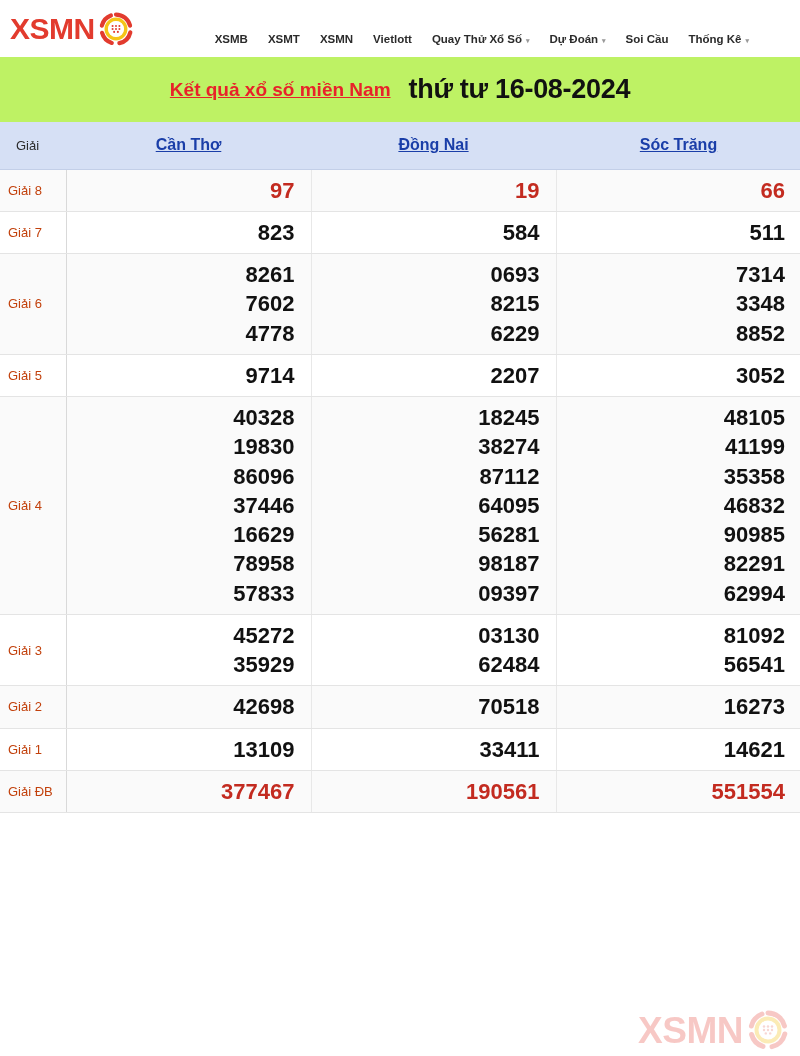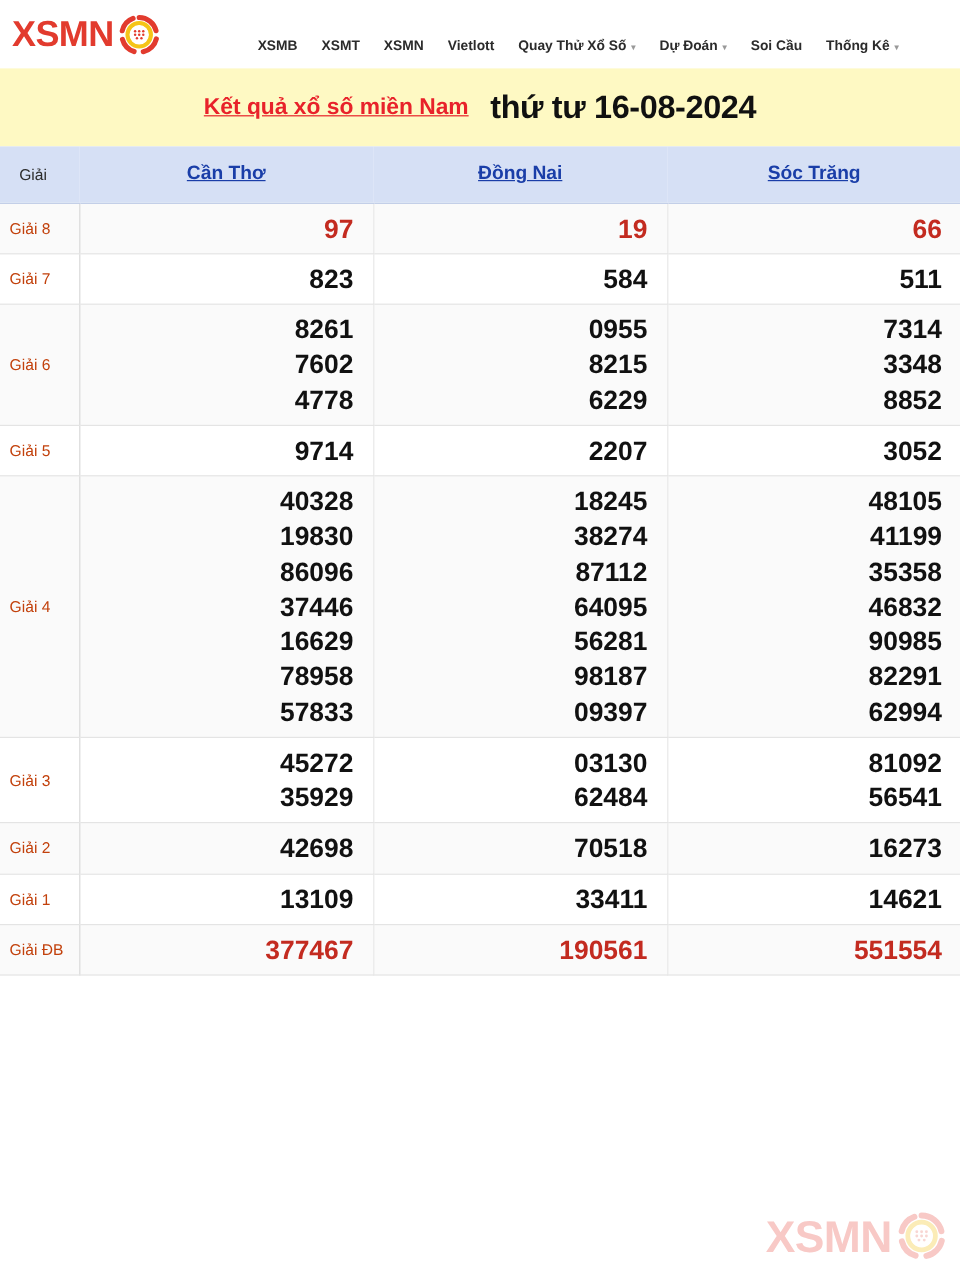--- a/index.html
+++ b/index.html
@@ -69,21 +69,21 @@
     font-size: 7px;
     color: #999;
     line-height: 1;
     position: relative;
     top: 1px;
   }
 
   
   .title-banner {
     height: 65px;
-    background: #fef9c3;
+    background: #bef264;
     display: flex;
     align-items: center;
     justify-content: center;
     gap: 18px;
     box-sizing: border-box;
   }
   .banner-link {
     font-size: 19px;
     font-weight: bold;
     color: #e8222a;
@@ -304,21 +304,21 @@
         </td>
       </tr>
       <tr class="row-alt">
         <td class="cell-label">Giải 6</td>
         <td class="cell-num">
           <span class="num">8261</span>
           <span class="num">7602</span>
           <span class="num">4778</span>
         </td>
         <td class="cell-num">
-          <span class="num">0955</span>
+          <span class="num">0693</span>
           <span class="num">8215</span>
           <span class="num">6229</span>
         </td>
         <td class="cell-num">
           <span class="num">7314</span>
           <span class="num">3348</span>
           <span class="num">8852</span>
         </td>
       </tr>
       <tr class="row-plain">

